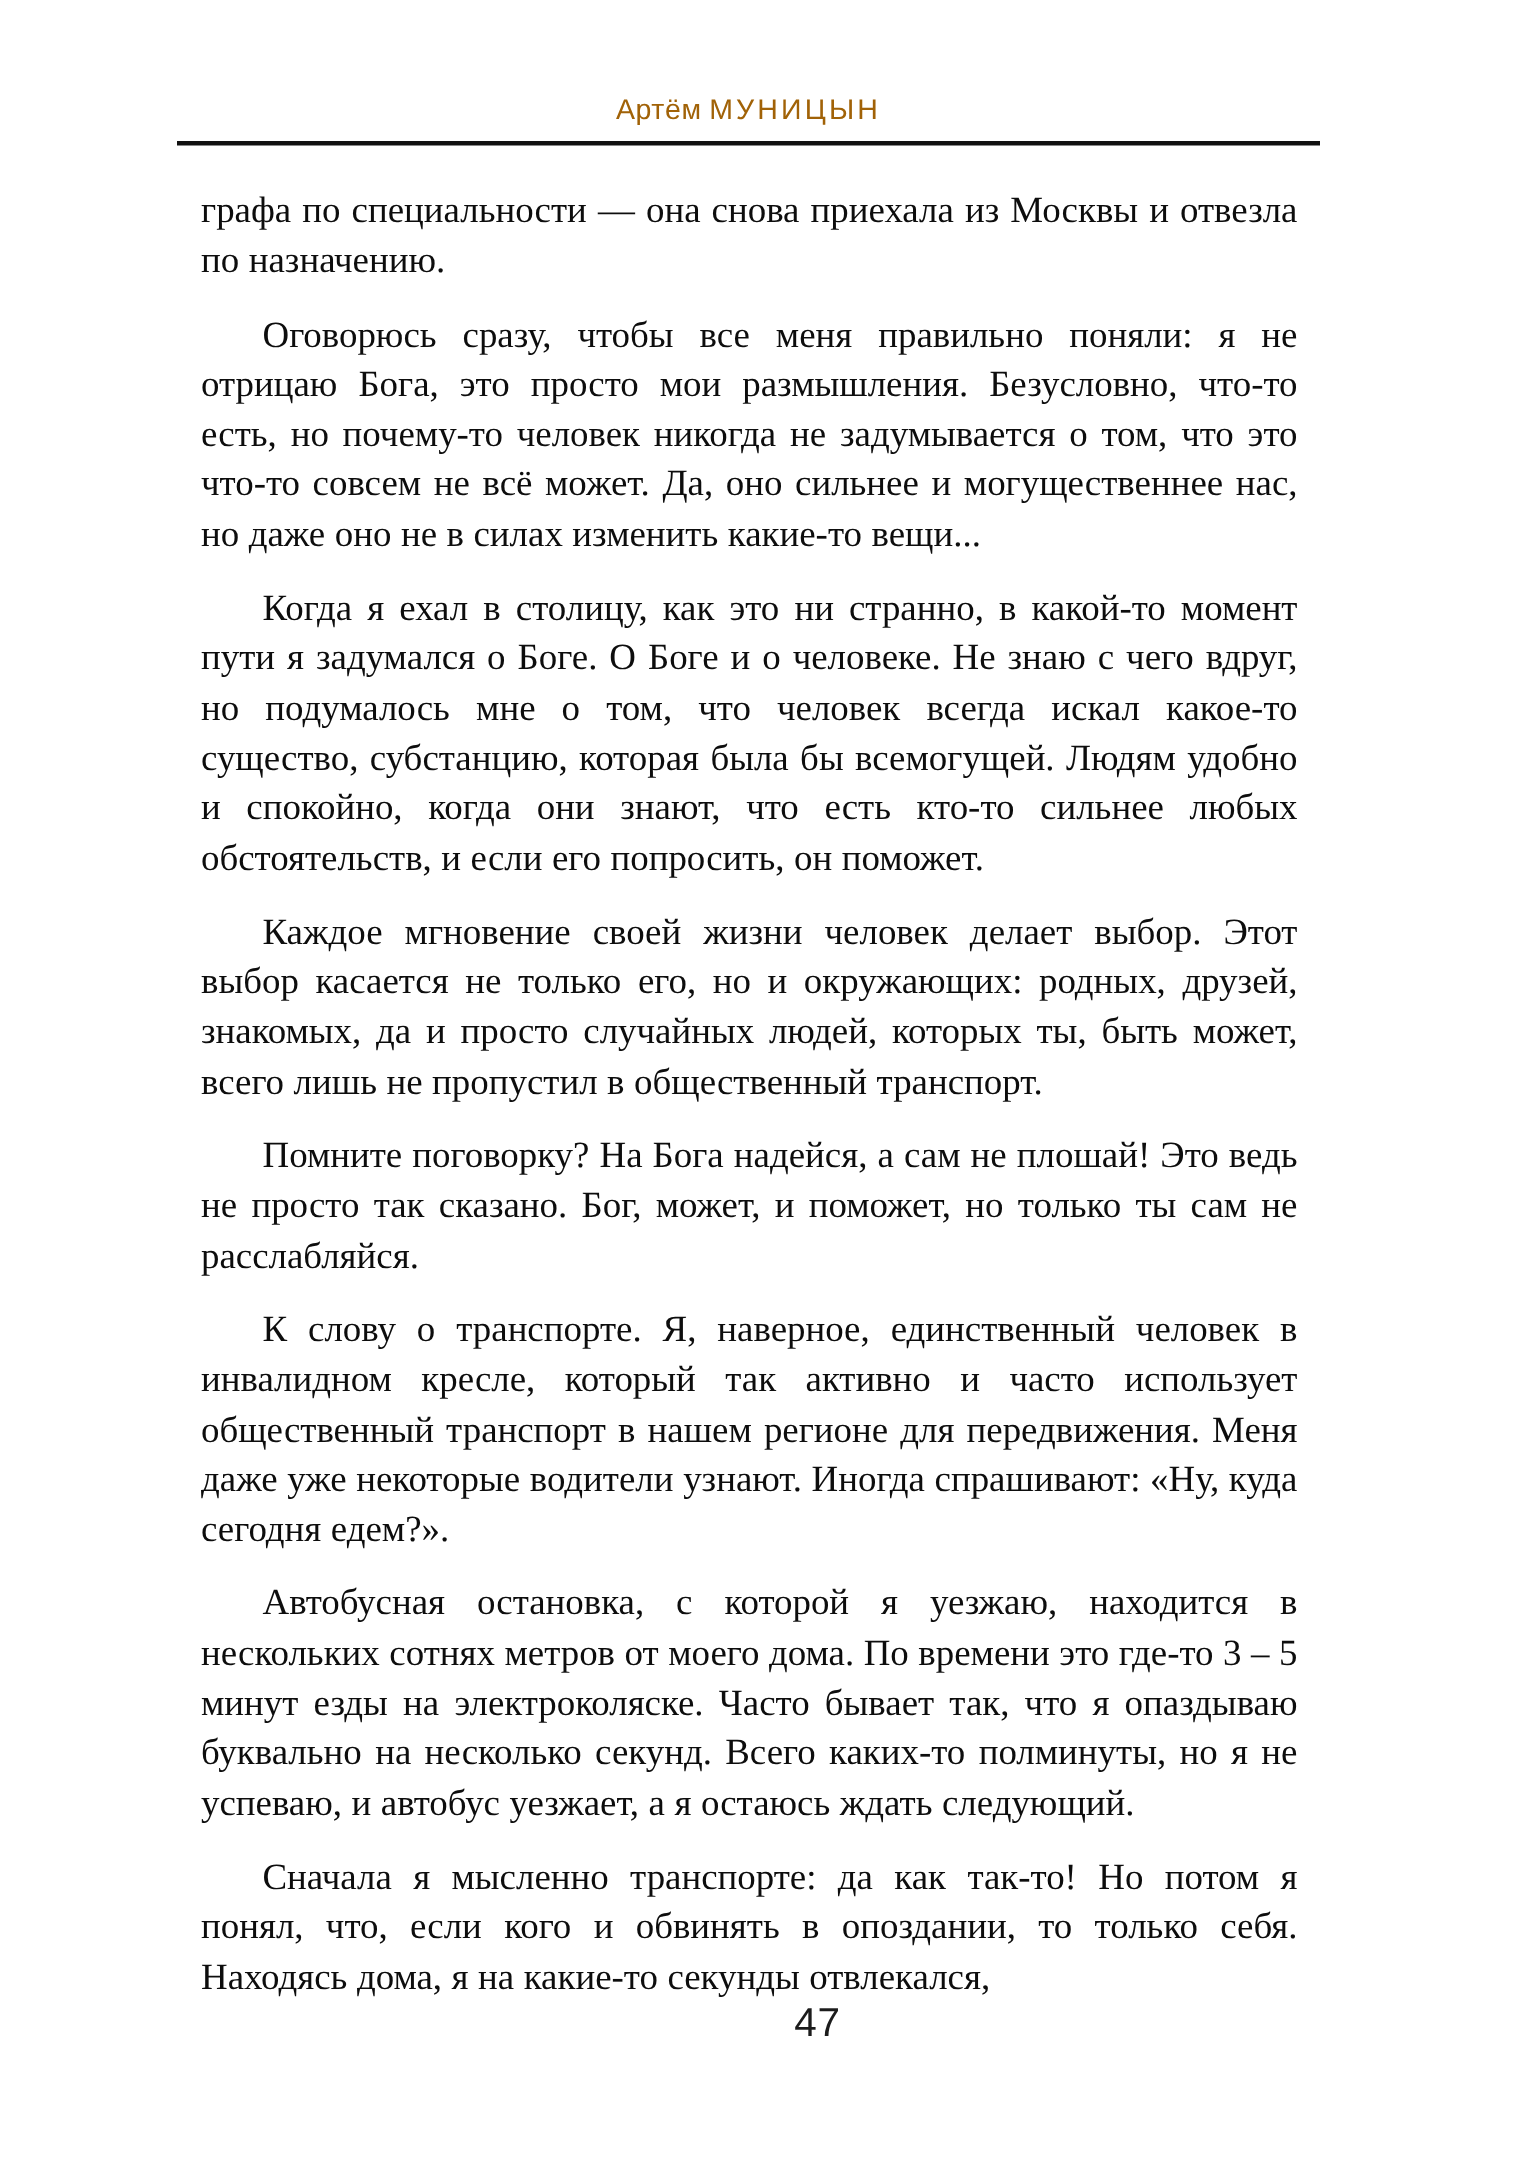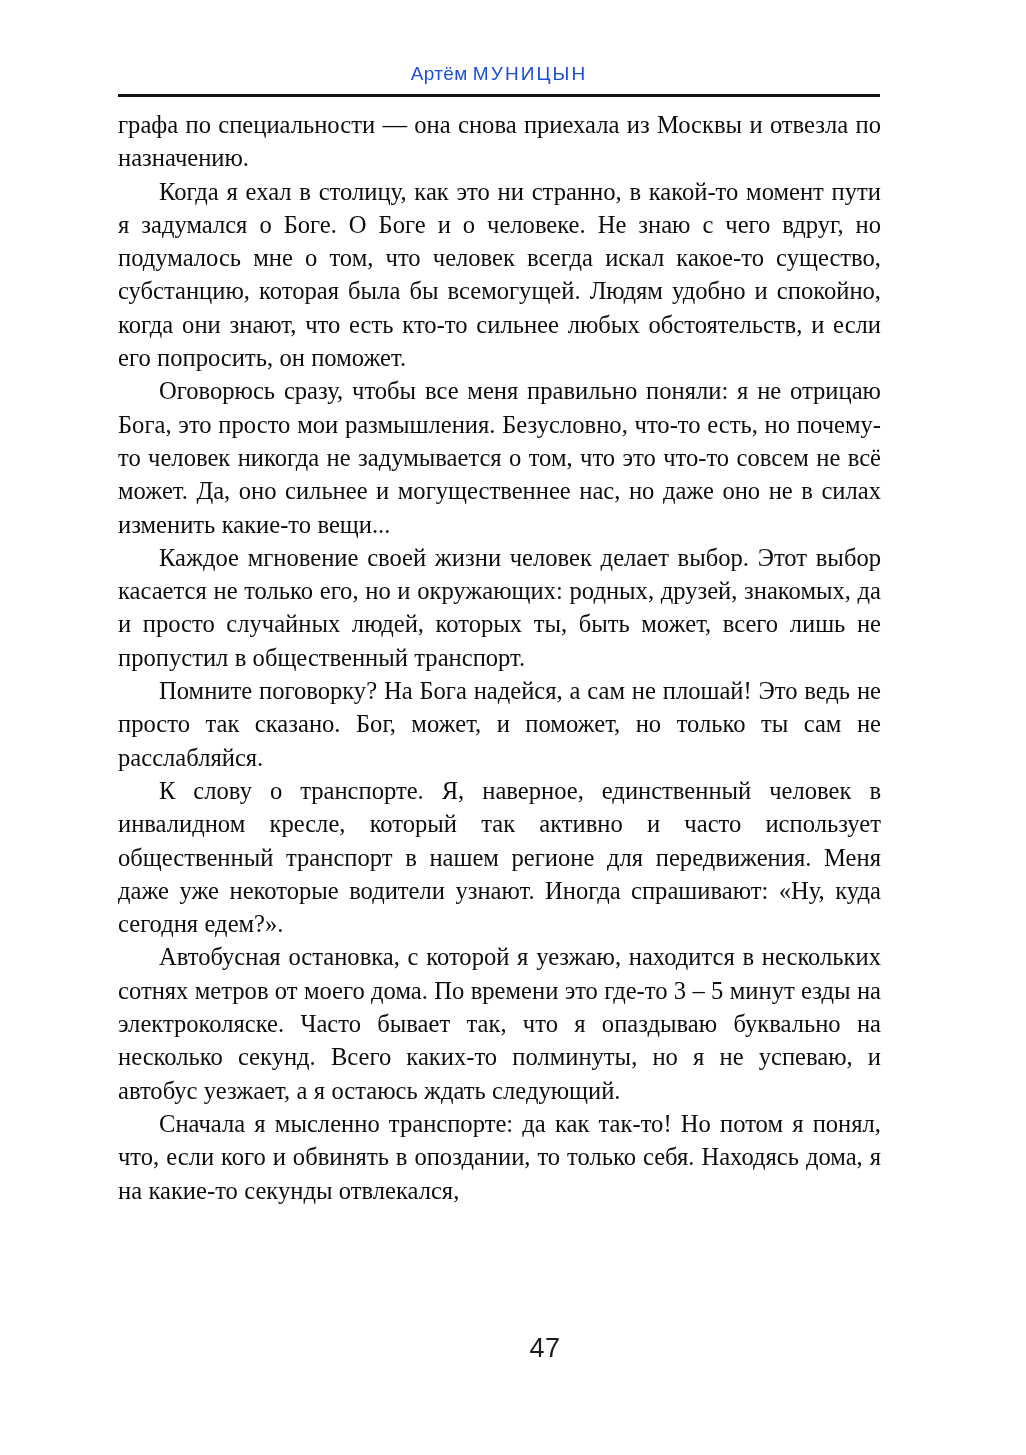--- a/index.html
+++ b/index.html
@@ -29,21 +29,21 @@
   
   .running-head {
     position: absolute;
     left: 118px;
     top: 62px;
     width: 762px;
     text-align: center;
     font-family: "Liberation Sans", "DejaVu Sans", sans-serif;
     font-size: 19px;
     line-height: 24px;
-    color: #1d4ed8;
+    color: #a16207;
     white-space: nowrap;
   }
   .running-head .rh-first {
     letter-spacing: 0.4px;
   }
   .running-head .rh-last {
     letter-spacing: 2.1px;
     margin-left: 5px;
   }
 
@@ -58,21 +58,21 @@
 
   
   .text-block {
     position: absolute;
     left: 118px;
     top: 108px;
     width: 763px;
   }
 
   .para {
-    margin: 0;
+    margin: 16px;
     font-size: 24.6px;
     line-height: 33.3px;
     text-align: justify;
     text-justify: inter-word;
     text-indent: 41px;
     color: #0d0d0d;
     word-spacing: 0.2px;
     hyphens: none;
   }
   .para.continued {
@@ -100,22 +100,22 @@
 <div class="page">
 
   <div class="running-head">
     <span class="rh-first">Артём</span><span class="rh-last">МУНИЦЫН</span>
   </div>
 
   <div class="head-rule"></div>
 
   <div class="text-block">
     <p class="para continued">графа по специальности — она снова приехала из Москвы и отвезла по назначению.</p>
+    <p class="para">Оговорюсь сразу, чтобы все меня правильно поняли: я не отрицаю Бога, это просто мои размышления. Безусловно, что-то есть, но почему-то человек никогда не задумывается о том, что это что-то совсем не всё может. Да, оно сильнее и могущественнее нас, но даже оно не в силах изменить какие-то вещи...</p>
     <p class="para">Когда я ехал в столицу, как это ни странно, в какой-то момент пути я задумался о Боге. О Боге и о человеке. Не знаю с чего вдруг, но подумалось мне о том, что человек всегда искал какое-то существо, субстанцию, которая была бы всемогущей. Людям удобно и спокойно, когда они знают, что есть кто-то сильнее любых обстоятельств, и если его попросить, он поможет.</p>
-    <p class="para">Оговорюсь сразу, чтобы все меня правильно поняли: я не отрицаю Бога, это просто мои размышления. Безусловно, что-то есть, но почему-то человек никогда не задумывается о том, что это что-то совсем не всё может. Да, оно сильнее и могущественнее нас, но даже оно не в силах изменить какие-то вещи...</p>
     <p class="para">Каждое мгновение своей жизни человек делает выбор. Этот выбор касается не только его, но и окружающих: родных, друзей, знакомых, да и просто случайных людей, которых ты, быть может, всего лишь не пропустил в общественный транспорт.</p>
     <p class="para">Помните поговорку? На Бога надейся, а сам не плошай! Это ведь не просто так сказано. Бог, может, и поможет, но только ты сам не расслабляйся.</p>
     <p class="para">К слову о транспорте. Я, наверное, единственный человек в инвалидном кресле, который так активно и часто использует общественный транспорт в нашем регионе для передвижения. Меня даже уже некоторые водители узнают. Иногда спрашивают: «Ну, куда сегодня едем?».</p>
     <p class="para">Автобусная остановка, с которой я уезжаю, находится в нескольких сотнях метров от моего дома. По времени это где-то 3 – 5 минут езды на электроколяске. Часто бывает так, что я опаздываю буквально на несколько секунд. Всего каких-то полминуты, но я не успеваю, и автобус уезжает, а я остаюсь ждать следующий.</p>
     <p class="para">Сначала я мысленно транспорте: да как так-то! Но потом я понял, что, если кого и обвинять в опоздании, то только себя. Находясь дома, я на какие-то секунды отвлекался,</p>
   </div>
 
   <div class="folio">47</div>
 
 </div>

